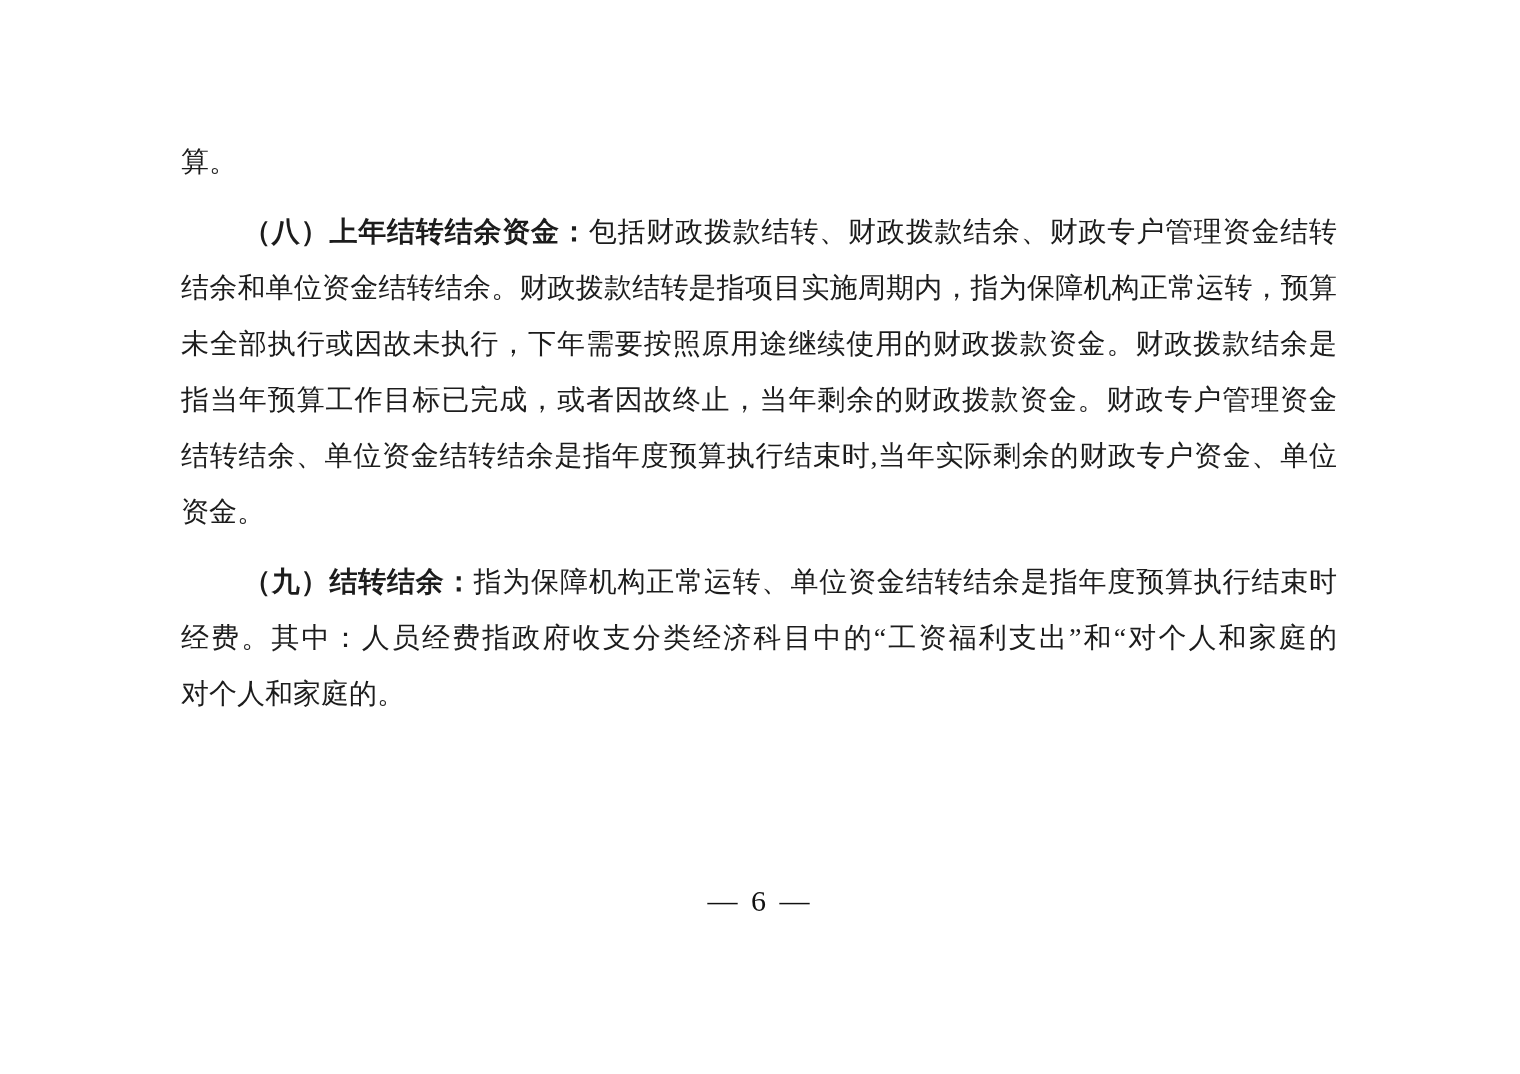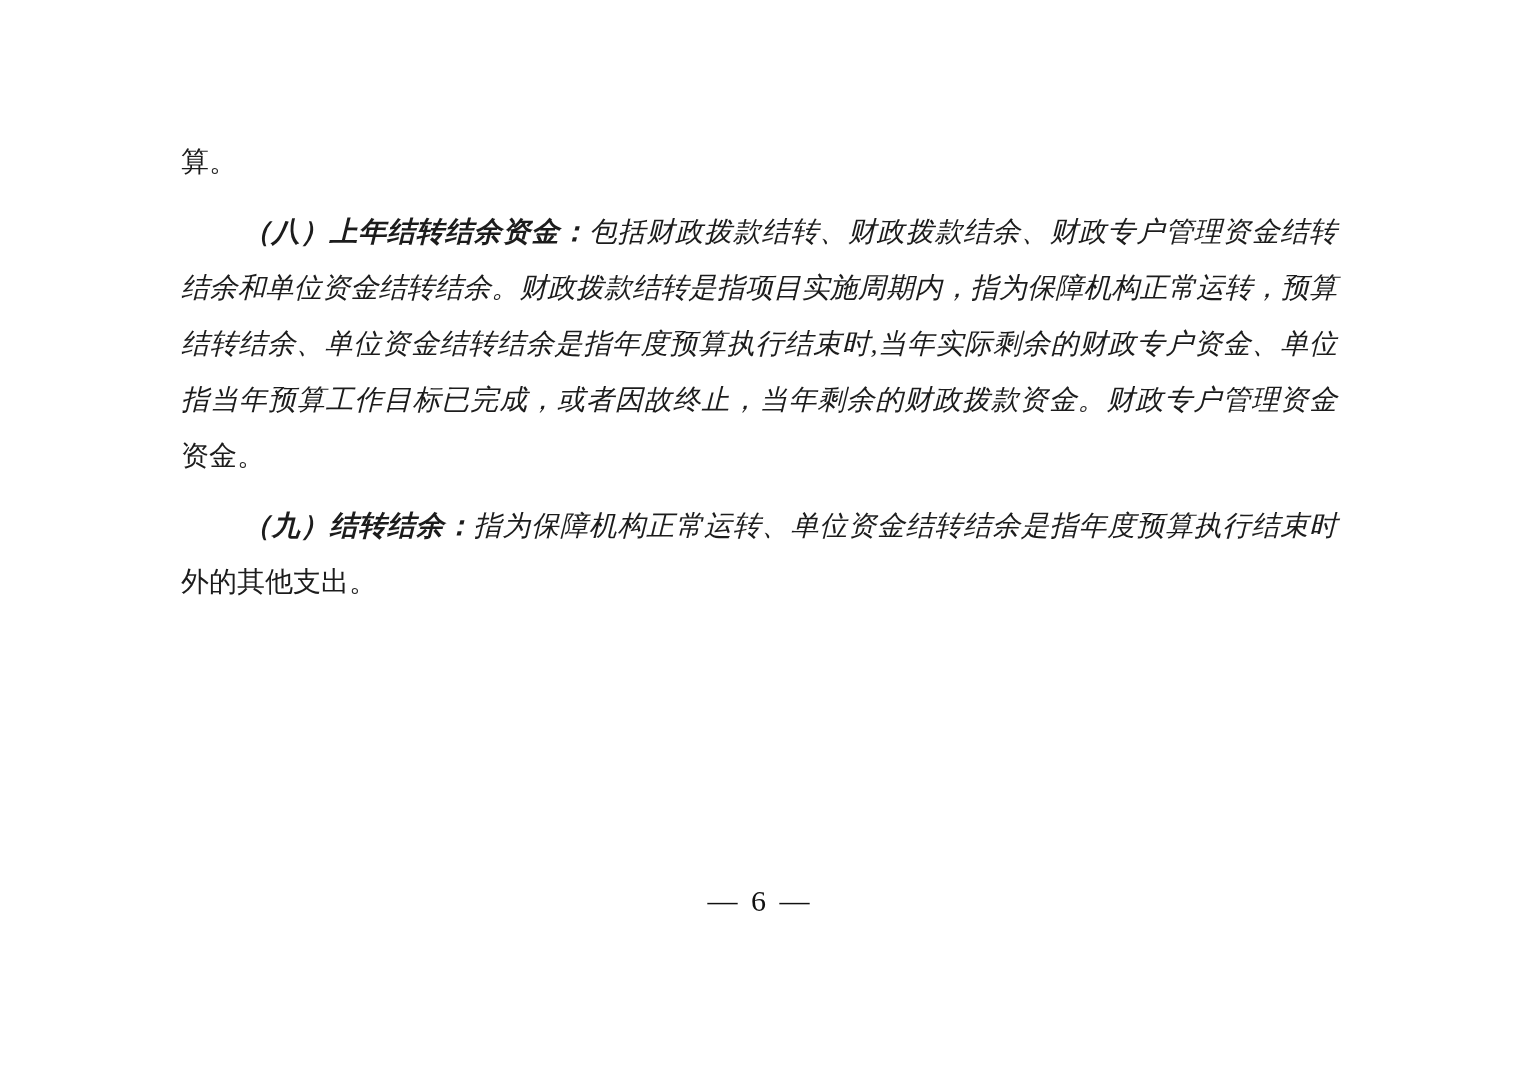--- a/index.html
+++ b/index.html
@@ -23,21 +23,20 @@
   .line {
     line-height:56px;
     height:56px;
     text-align:left;
   }
   .line.justify {
     text-align:justify;
     text-align-last:justify;
     -moz-text-align-last:justify;
     text-justify:inter-character;
-    font-style:italic;
   }
   .line.indent { text-indent:62px; }
   .seg { }
   .seg.b { font-weight:bold; }
   .footer {
     position:absolute;
     left:0; top:884px;
     width:100%;
     text-align:center;
     font-size:30px;
@@ -49,23 +48,25 @@
 <body>
 
 <div class="page">
   <div class="content">
       <div class="para">
         <div class="line"><span class="seg">算。</span></div>
       </div>
       <div class="para">
         <div class="line justify indent"><span class="seg b">（八）上年结转结余资金：</span><span class="seg">包括财政拨款结转、财政拨款结余、财政专户管理资金结转</span></div>
         <div class="line justify"><span class="seg">结余和单位资金结转结余。财政拨款结转是指项目实施周期内，指为保障机构正常运转，预算</span></div>
+        <div class="line justify"><span class="seg">未全部执行或因故未执行，下年需要按照原用途继续使用的财政拨款资金。财政拨款结余是</span></div>
+        <div class="line justify"><span class="seg">指当年预算工作目标已完成，或者因故终止，当年剩余的财政拨款资金。财政专户管理资金</span></div>
         <div class="line justify"><span class="seg">结转结余、单位资金结转结余是指年度预算执行结束时,当年实际剩余的财政专户资金、单位</span></div>
-        <div class="line justify"><span class="seg">指当年预算工作目标已完成，或者因故终止，当年剩余的财政拨款资金。财政专户管理资金</span></div>
         <div class="line"><span class="seg">资金。</span></div>
       </div>
       <div class="para">
         <div class="line justify indent"><span class="seg b">（九）结转结余：</span><span class="seg">指为保障机构正常运转、单位资金结转结余是指年度预算执行结束时</span></div>
-        <div class="line"><span class="seg">外的其他支出。</span></div>
+        <div class="line justify"><span class="seg">经费。其中：人员经费指政府收支分类经济科目中的“工资福利支出”和“对个人和家庭的</span></div>
+        <div class="line"><span class="seg">对个人和家庭的。</span></div>
       </div>
     </div>
   <div class="footer">— 6 —</div>
 </div>
 
 </body></html>

